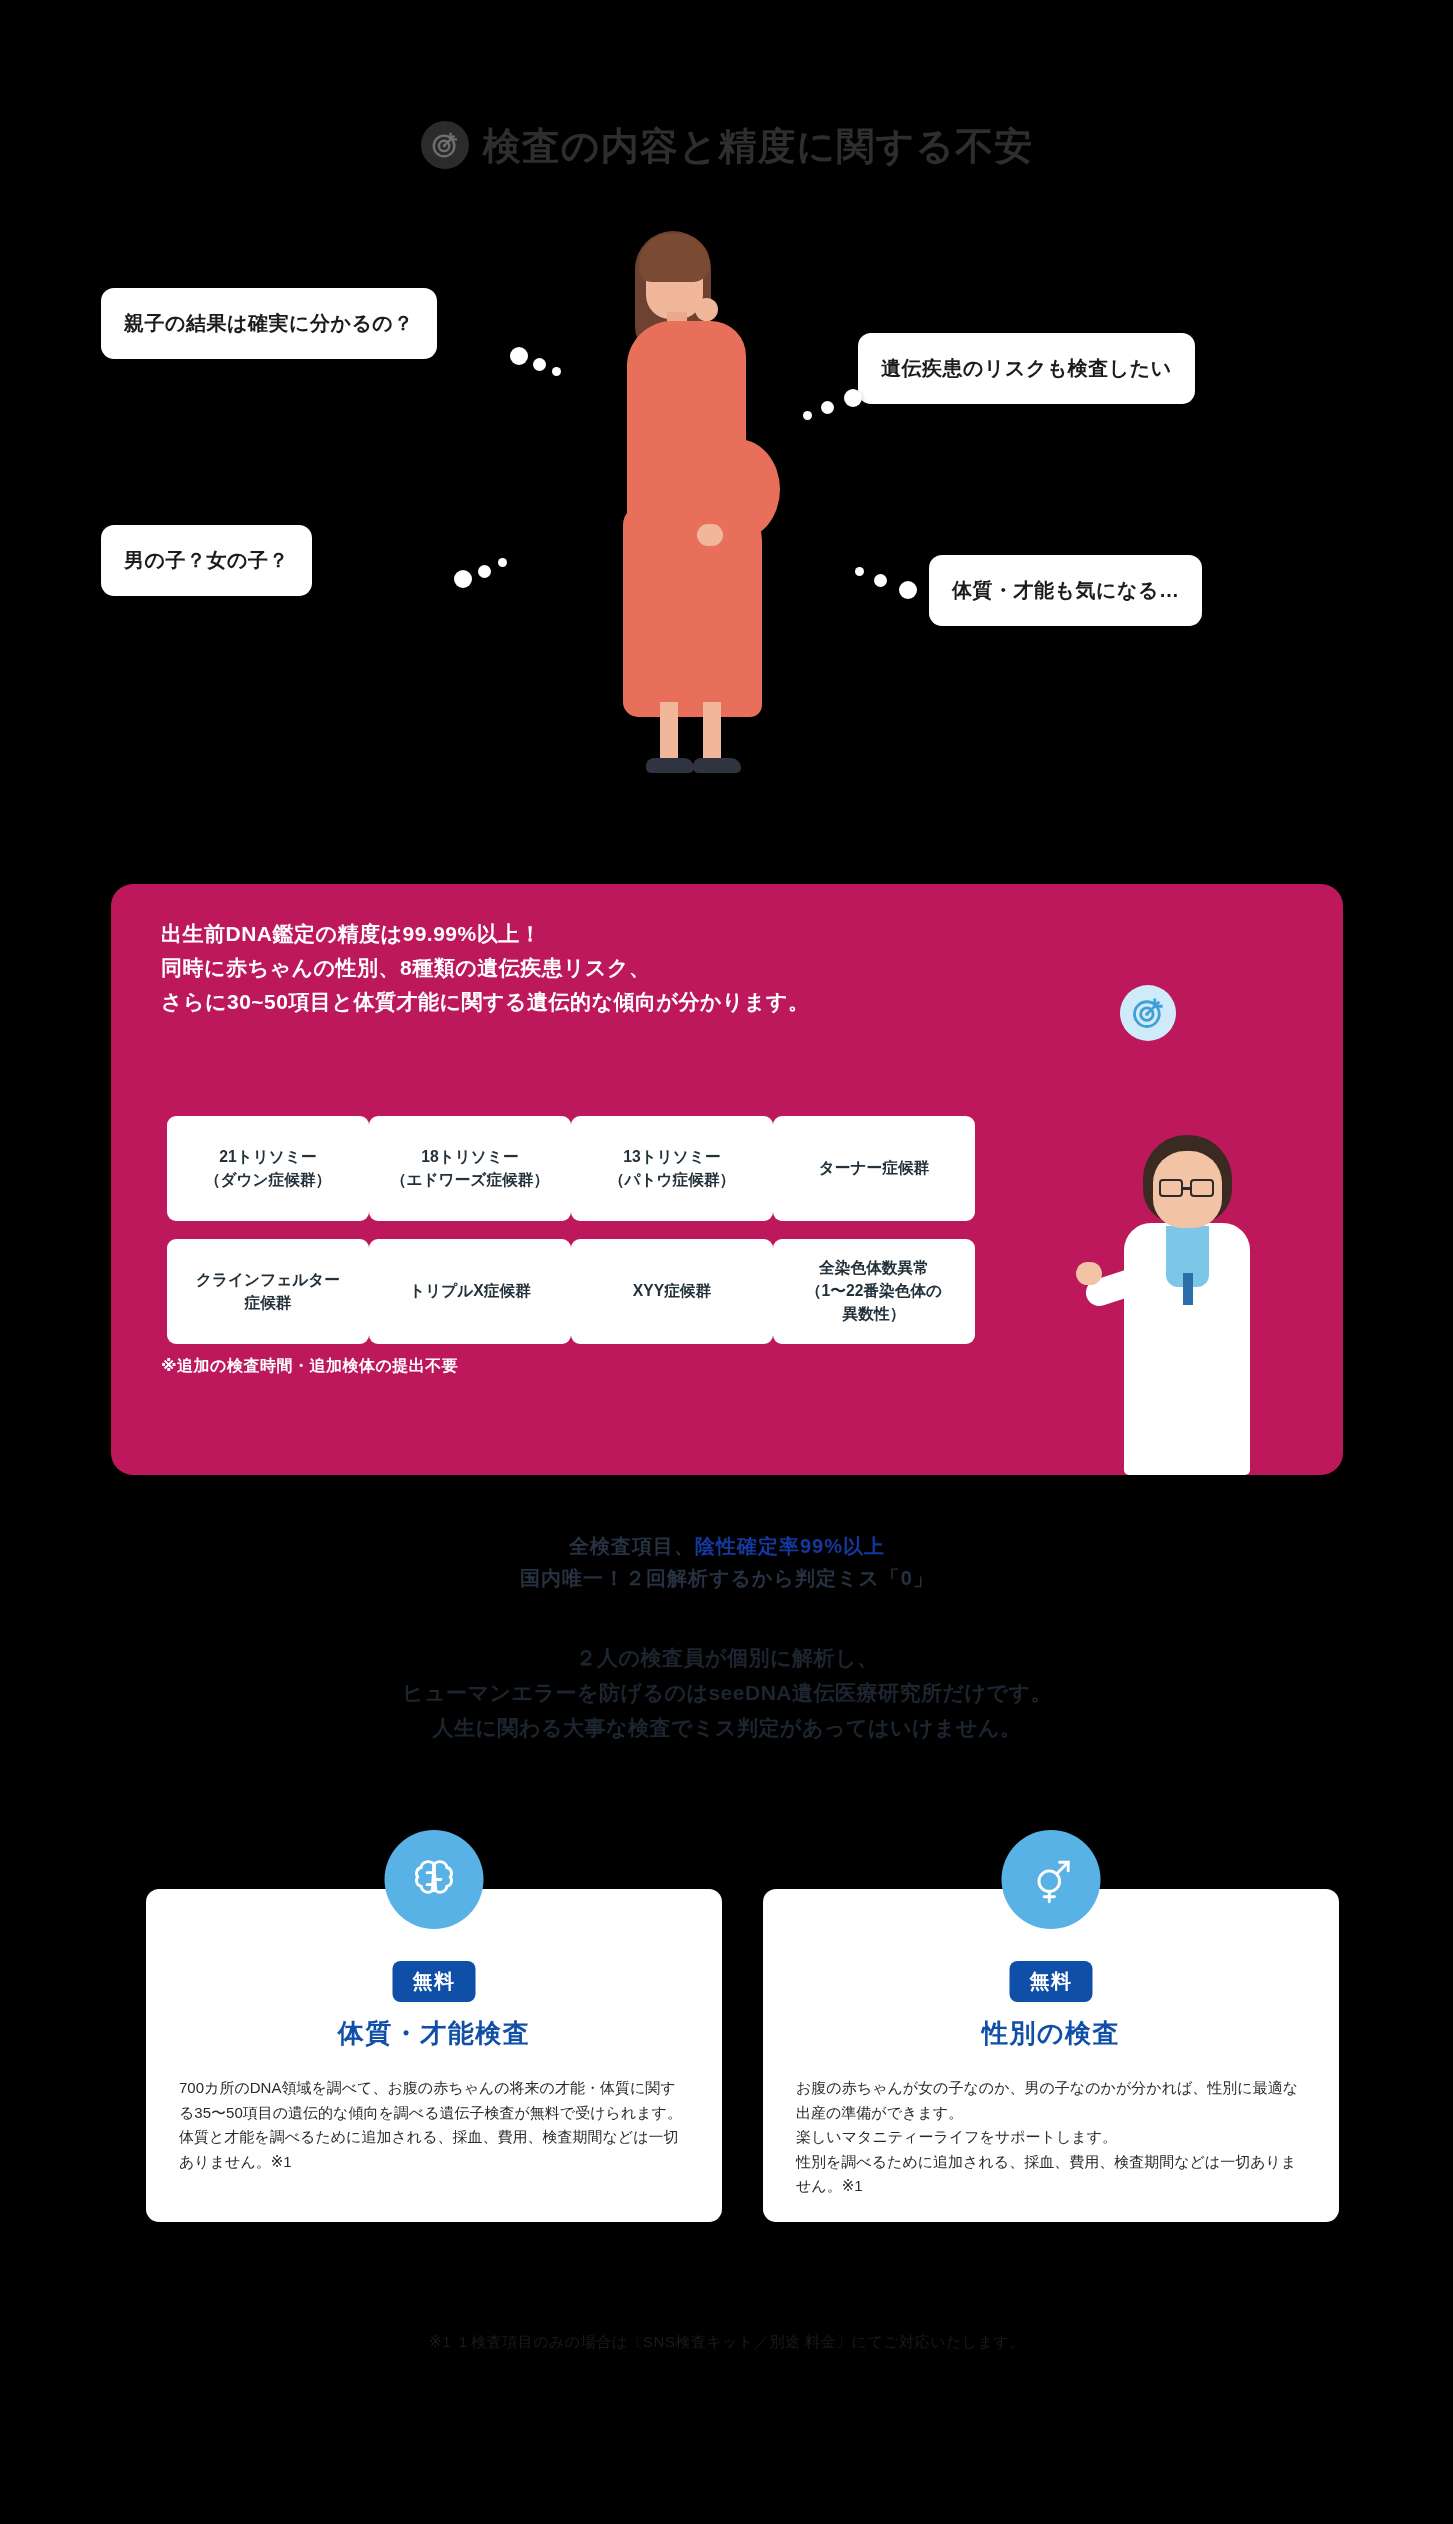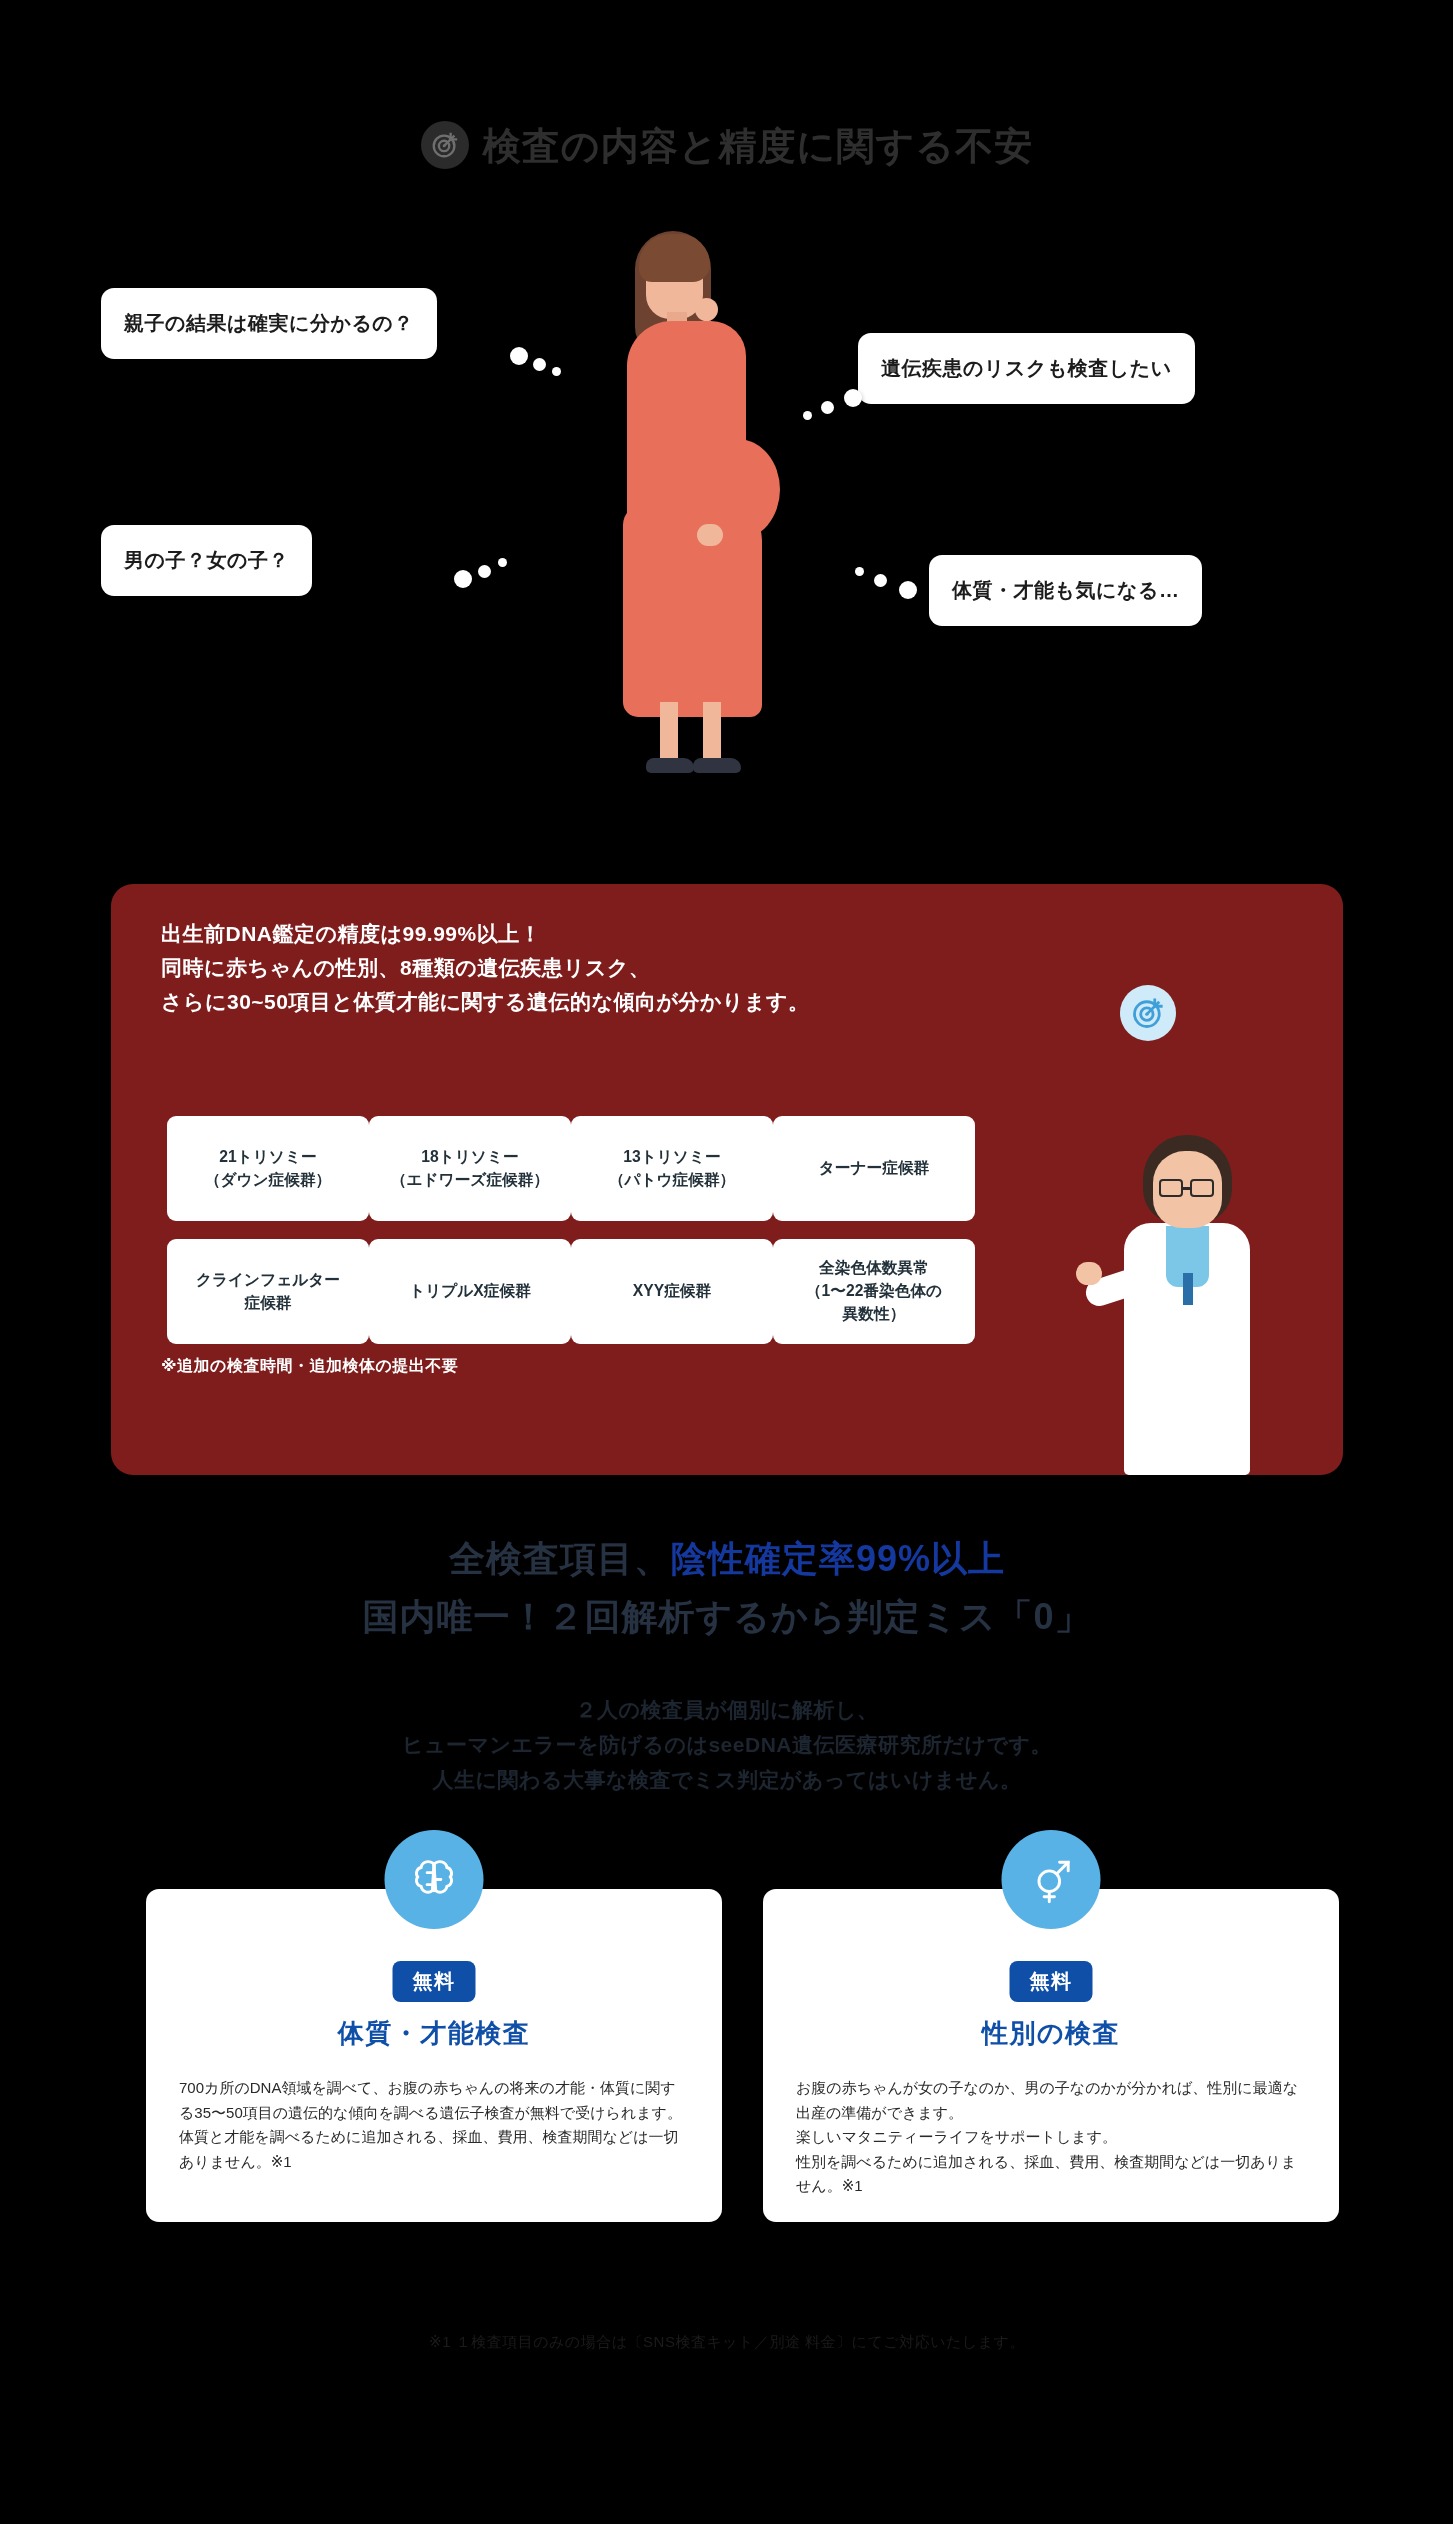--- a/index.html
+++ b/index.html
@@ -76,21 +76,21 @@
     box-shadow: 0 2px 5px rgba(0,0,0,.3); }
 
   .b1 { left: 101px; top: 76px; height: 71px; }
   .b2 { left: 101px; top: 313px; height: 71px; }
   .b3 { left: 858px; top: 121px; height: 71px; }
   .b4 { left: 929px; top: 343px; height: 71px; }
 
   
   .panel {
     position: absolute; left: 111px; top: 884px; width: 1232px; height: 591px;
-    background: #7f1d1d; border-radius: 22px;
+    background: #be185d; border-radius: 22px;
     box-shadow: 0 0 0 4px #000;
   }
   .panel-lines { position: absolute; left: 50px; top: 33px; }
   .panel-lines p { color: #fff; font-size: 21px; font-weight: bold; line-height: 1.62; letter-spacing: 0.5px; }
 
   .grid {
     position: absolute; left: 56px; top: 232px;
     display: grid; grid-template-columns: repeat(4, 202px); gap: 18px 0;
   }
   .cell {
@@ -123,21 +123,21 @@
   .d-arm { position: absolute; left: 9px; top: 151px; width: 66px; height: 27px;
     background: #fff; border-radius: 14px; transform: rotate(-18deg); }
   .d-hand { position: absolute; left: 0px; top: 140px; width: 26px; height: 23px;
     background: #f3c3a5; border-radius: 12px; }
   .d-badge { position: absolute; right: 167px; top: 101px; width: 56px; height: 56px;
     border-radius: 50%; background: #cfeaf8; display: flex; align-items: center; justify-content: center; }
   .d-badge svg { width: 36px; height: 36px; }
 
   
   .dark-block { position: absolute; left: 0; top: 1530px; width: 100%; text-align: center; }
-  .dark-block .l1 { font-size: 36px; font-weight: bold; color: #263142; letter-spacing: 1px; line-height: 1.62; }
+  .dark-block .l1 { font-size: 20px; font-weight: bold; color: #263142; letter-spacing: 1px; line-height: 1.62; }
   .dark-block .l1 .hl { color: #14389e; }
   .dark-block .sub { margin-top: 45px; font-size: 21px; font-weight: bold; color: #1d2530; line-height: 1.68; letter-spacing: 0.5px; }
 
   
   .cards { position: absolute; left: 0; top: 1889px; width: 100%; }
   .card {
     position: absolute; width: 576px; height: 333px; background: #fff;
     border-radius: 13px; box-shadow: 0 6px 20px rgba(0,0,0,.5);
   }
   .card.left { left: 146px; top: 0; }

